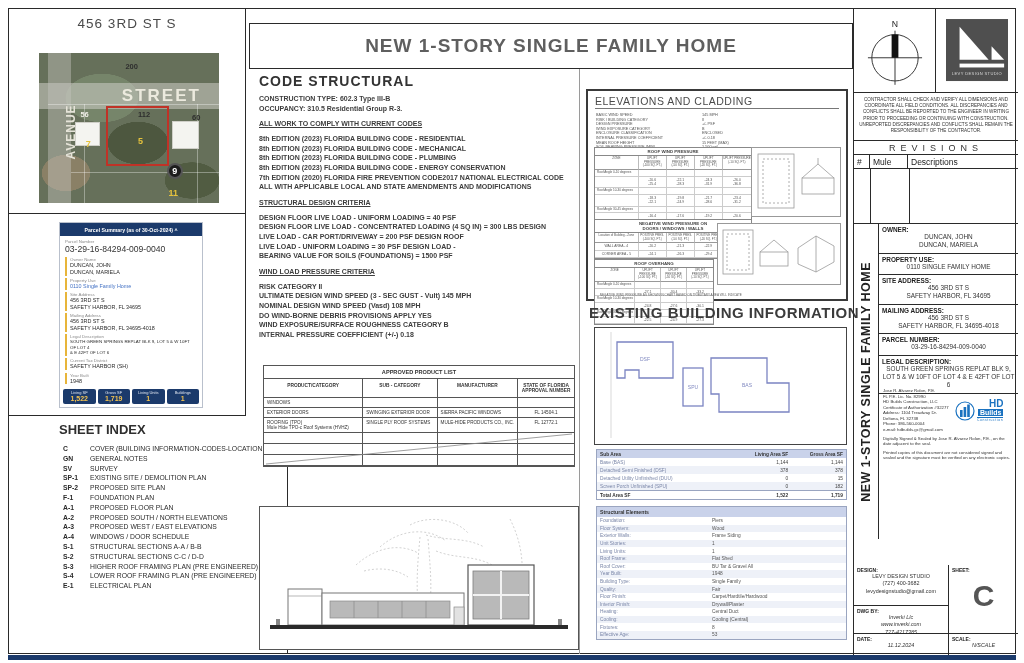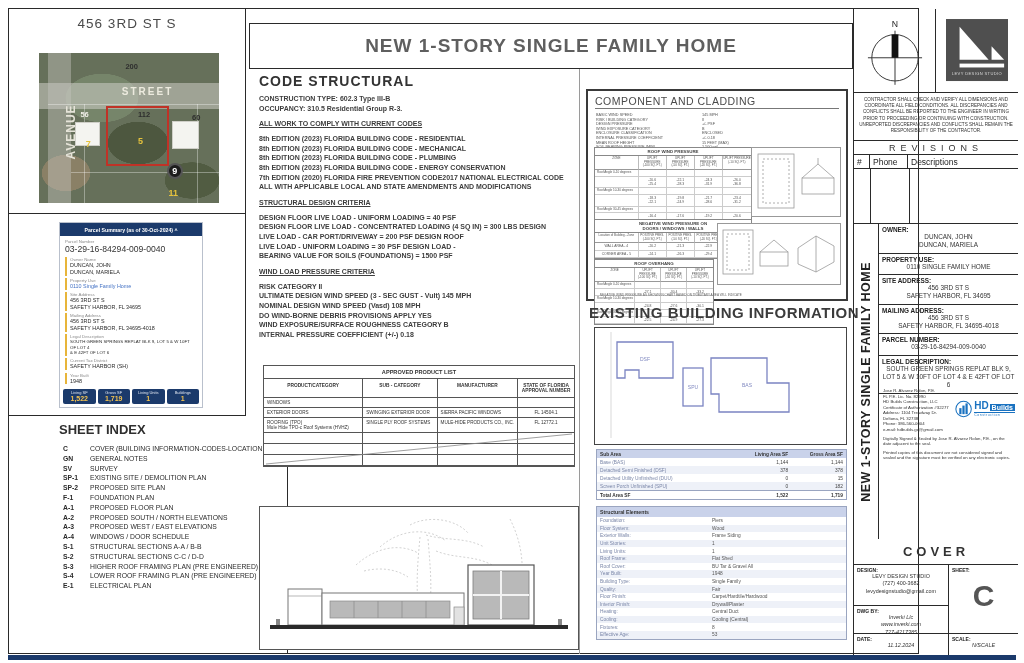--- a/index.html
+++ b/index.html
@@ -1,35 +1,35 @@
 <!DOCTYPE html>
 <html><head>
 <meta charset="utf-8">
 <style>
   * { margin:0; padding:0; box-sizing:border-box; }
   html,body { background:#fff; }
   body { font-family:"Liberation Sans", sans-serif; color:#222; }
   .sheet { position:relative; width:1024px; height:663px; background:#fff; overflow:hidden; }
-  .frame { position:absolute; left:8px; top:8px; width:911px; height:646px; border:1.5px solid #2a2a2a; }
+  .frame { position:absolute; left:8px; top:8px; width:1008px; height:646px; border:1.5px solid #2a2a2a; }
   .abs { position:absolute; }
   .ml { white-space:pre-line; }
 
   
   .box-map { left:0; top:0; width:237px; height:205px; border-right:1.5px solid #2a2a2a; border-bottom:1.5px solid #2a2a2a; }
   .addr { width:100%; text-align:center; padding-top:7px; color:#4a4a4a; font-size:13.5px; letter-spacing:1px; line-height:1.25; }
   .map { left:30px; top:44px; width:180px; height:150px; overflow:hidden;
          background:
            radial-gradient(40px 30px at 15% 80%, #8a8066 0 60%, transparent 61%),
            radial-gradient(50px 35px at 55% 60%, #4d573f 0 60%, transparent 61%),
            radial-gradient(45px 30px at 85% 85%, #515c42 0 60%, transparent 61%),
            radial-gradient(60px 40px at 35% 30%, #76856a 0 60%, transparent 61%),
            #66705a; }
   .map-road-h { position:absolute; left:0; top:20%; width:100%; height:17%; background:rgba(205,205,198,.55); }
   .map-road-v { position:absolute; left:5%; top:0; width:13%; height:100%; background:rgba(195,195,188,.45); }
-  .map-street { position:absolute; left:46%; top:22%; color:#eceade; font-weight:bold; font-size:10px; letter-spacing:2px; }
+  .map-street { position:absolute; left:46%; top:22%; color:#eceade; font-weight:bold; font-size:17px; letter-spacing:2px; }
   .map-avenue { position:absolute; left:2%; top:48%; color:#e5e3d8; font-weight:bold; font-size:12px; letter-spacing:1px; transform:rotate(-90deg); transform-origin:center; }
   .map-parcel { position:absolute; left:37%; top:35%; width:35%; height:40%; border:2px solid #c03227; }
   .map-bld { position:absolute; background:#f4f4f0; border:1px solid #cfcfc8; }
   .map-lbl { position:absolute; font-size:7.5px; font-weight:bold; color:#2e2e2e; }
   .map-lbl.light { color:#f0efe8; }
   .map-lbl.yel { color:#e5c23d; font-size:9px; }
   .map-mark9 { position:absolute; left:71%; top:73%; width:16px; height:16px; border-radius:50%; background:#1d1d1d; border:2px solid #555; color:#fff; font-size:9px; font-weight:bold; display:flex; align-items:center; justify-content:center; }
   .map-line { position:absolute; background:rgba(255,255,255,.35); }
 
   .box-parcel { left:0; top:205px; width:237px; height:202px; border-right:1.5px solid #2a2a2a; border-bottom:1.5px solid #2a2a2a; }
@@ -133,21 +133,21 @@
   .proj-strip { left:0; top:215px; width:25px; height:315px; border-right:1.5px solid #2a2a2a; display:flex; align-items:center; justify-content:center; }
   .proj-vert { writing-mode:vertical-rl; transform:rotate(180deg); font-size:12.5px; font-weight:bold; color:#222; letter-spacing:.5px; white-space:nowrap; }
   .tb-fields { left:25px; top:215px; width:139px; }
   .tb-field { border-bottom:1px solid #2a2a2a; padding:2px 3px 3px; }
   .tb-fl { font-size:6.4px; font-weight:bold; color:#222; }
   .tb-fv { font-size:6.4px; color:#333; text-align:center; line-height:1.3; white-space:pre-line; }
   .tb-eng { left:25px; top:376px; width:139px; height:154px; padding:3px 4px; }
   .eng-lines { font-size:4.3px; color:#333; line-height:1.3; white-space:pre-line; width:72px; }
   .eng-note { font-size:4.3px; color:#333; line-height:1.3; margin-top:3px; white-space:pre-line; }
   .hdlogo { position:absolute; right:3px; top:14px; width:60px; display:flex; align-items:center; gap:2px; }
-  .hd-text .row1 { display:flex; align-items:flex-end; }
+  .hd-text .row1 { display:flex; align-items:flex-end;flex-direction:column; }
   .hd-hd { font-size:10px; font-weight:bold; color:#1a72c0; line-height:10px; }
   .hd-builds { font-size:7px; font-weight:bold; color:#fff; background:#1a72c0; padding:0 2px; margin-left:1px; }
   .hd-constr { font-size:3.4px; color:#1a72c0; letter-spacing:.6px; border-top:1px solid #1a72c0; margin-top:1px; }
   .tb-cover { left:0; top:530px; width:164px; height:26px; border-bottom:1.5px solid #2a2a2a; text-align:center; font-size:13px; font-weight:bold; letter-spacing:4px; color:#333; line-height:26px; }
   .tb-grid-l { left:0; top:556px; width:95px; height:90px; border-right:1.5px solid #2a2a2a; }
   .tb-cell { position:absolute; left:0; width:100%; padding:2px 3px; }
   .cell-label { font-size:5px; font-weight:bold; color:#222; }
   .cell-value { font-size:5.4px; color:#333; text-align:center; white-space:pre-line; line-height:1.35; }
   .cell-value.it { font-style:italic; }
   .tb-grid-r { left:95px; top:556px; width:69px; height:90px; }
@@ -476,21 +476,21 @@
         <rect x="213" y="64" width="56" height="48" fill="#b9b9b9" stroke="#7d7d7d" stroke-width="0.8"></rect>
         <line x1="241" y1="64" x2="241" y2="112" stroke="#f2f2f2" stroke-width="2"></line>
         <line x1="213" y1="88" x2="269" y2="88" stroke="#f2f2f2" stroke-width="2"></line>
         <rect x="10" y="118" width="298" height="4" fill="#2a2a2a"></rect>
         <rect x="16" y="112" width="4" height="6" fill="#888"></rect>
         <rect x="298" y="112" width="4" height="6" fill="#888"></rect>
       </svg>
     </div>
 
     <div class="abs ccbox">
-      <div class="cc-title">COMPONENT AND CLADDING</div>
+      <div class="cc-title">ELEVATIONS AND CLADDING</div>
       <div class="cc-params">
 
           <div class="cc-p">
             <span class="k">BASIC WIND SPEED</span>
             <span class="v">145 MPH</span>
           </div>
 
           <div class="cc-p">
             <span class="k">RISK / BUILDING CATEGORY</span>
             <span class="v">II</span>
@@ -878,21 +878,21 @@
           <polygon points="14,8 14,42 44,42" fill="#fff"></polygon>
           <polygon points="47,28 47,42 60,42" fill="#fff"></polygon>
           <rect x="14" y="46" width="46" height="4" fill="#fff"></rect>
           <text x="32" y="58" font-size="4.2" fill="#d8d8d8" text-anchor="middle" letter-spacing="0.4">LEVY DESIGN STUDIO</text>
         </svg>
       </div>
       <div class="abs tb-note">CONTRACTOR SHALL CHECK AND VERIFY ALL DIMENSIONS AND COORDINATE ALL FIELD CONDITIONS. ALL DISCREPANCIES AND CONFLICTS SHALL BE REPORTED TO THE ENGINEER IN WRITING PRIOR TO PROCEEDING OR CONTINUING WITH CONSTRUCTION. UNREPORTED DISCREPANCIES AND CONFLICTS SHALL REMAIN THE RESPONSIBILITY OF THE CONTRACTOR.</div>
       <div class="abs tb-revtitle">REVISIONS</div>
       <div class="abs tb-revhead">
         <span class="rh-num">#</span>
-        <span class="rh-date">Phone</span>
+        <span class="rh-date">Mule</span>
         <span class="rh-desc">Descriptions</span>
       </div>
       <div class="abs tb-revempty">
         <i style="left:16px;"></i>
         <i style="left:55px;"></i>
       </div>
 
       <div class="abs proj-strip">
         <div class="proj-vert">NEW 1-STORY SINGLE FAMILY HOME</div>
       </div>
@@ -955,21 +955,20 @@
               <span class="hd-hd">HD</span>
               <span class="hd-builds">Builds</span>
             </div>
             <div class="hd-constr">Construction</div>
           </div>
         </div>
         <div class="eng-note">Digitally Signed &amp; Sealed by Jose R. Alvarez Rolon, P.E., on the date adjacent to the seal.</div>
         <div class="eng-note">Printed copies of this document are not considered signed and sealed and the signature must be verified on any electronic copies.</div>
       </div>
 
-      <div class="abs tb-cover">COVER</div>
 
       <div class="abs tb-grid-l">
         <div class="tb-cell" style="top:0;height:40px;">
           <div class="cell-label">DESIGN:</div>
           <div class="cell-value">LEVY DESIGN STUDIO
 (727) 400-3682
 levydesignstudio@gmail.com</div>
         </div>
         <div class="tb-cell bt" style="top:40px;height:28px;">
           <div class="cell-label">DWG BY:</div>

